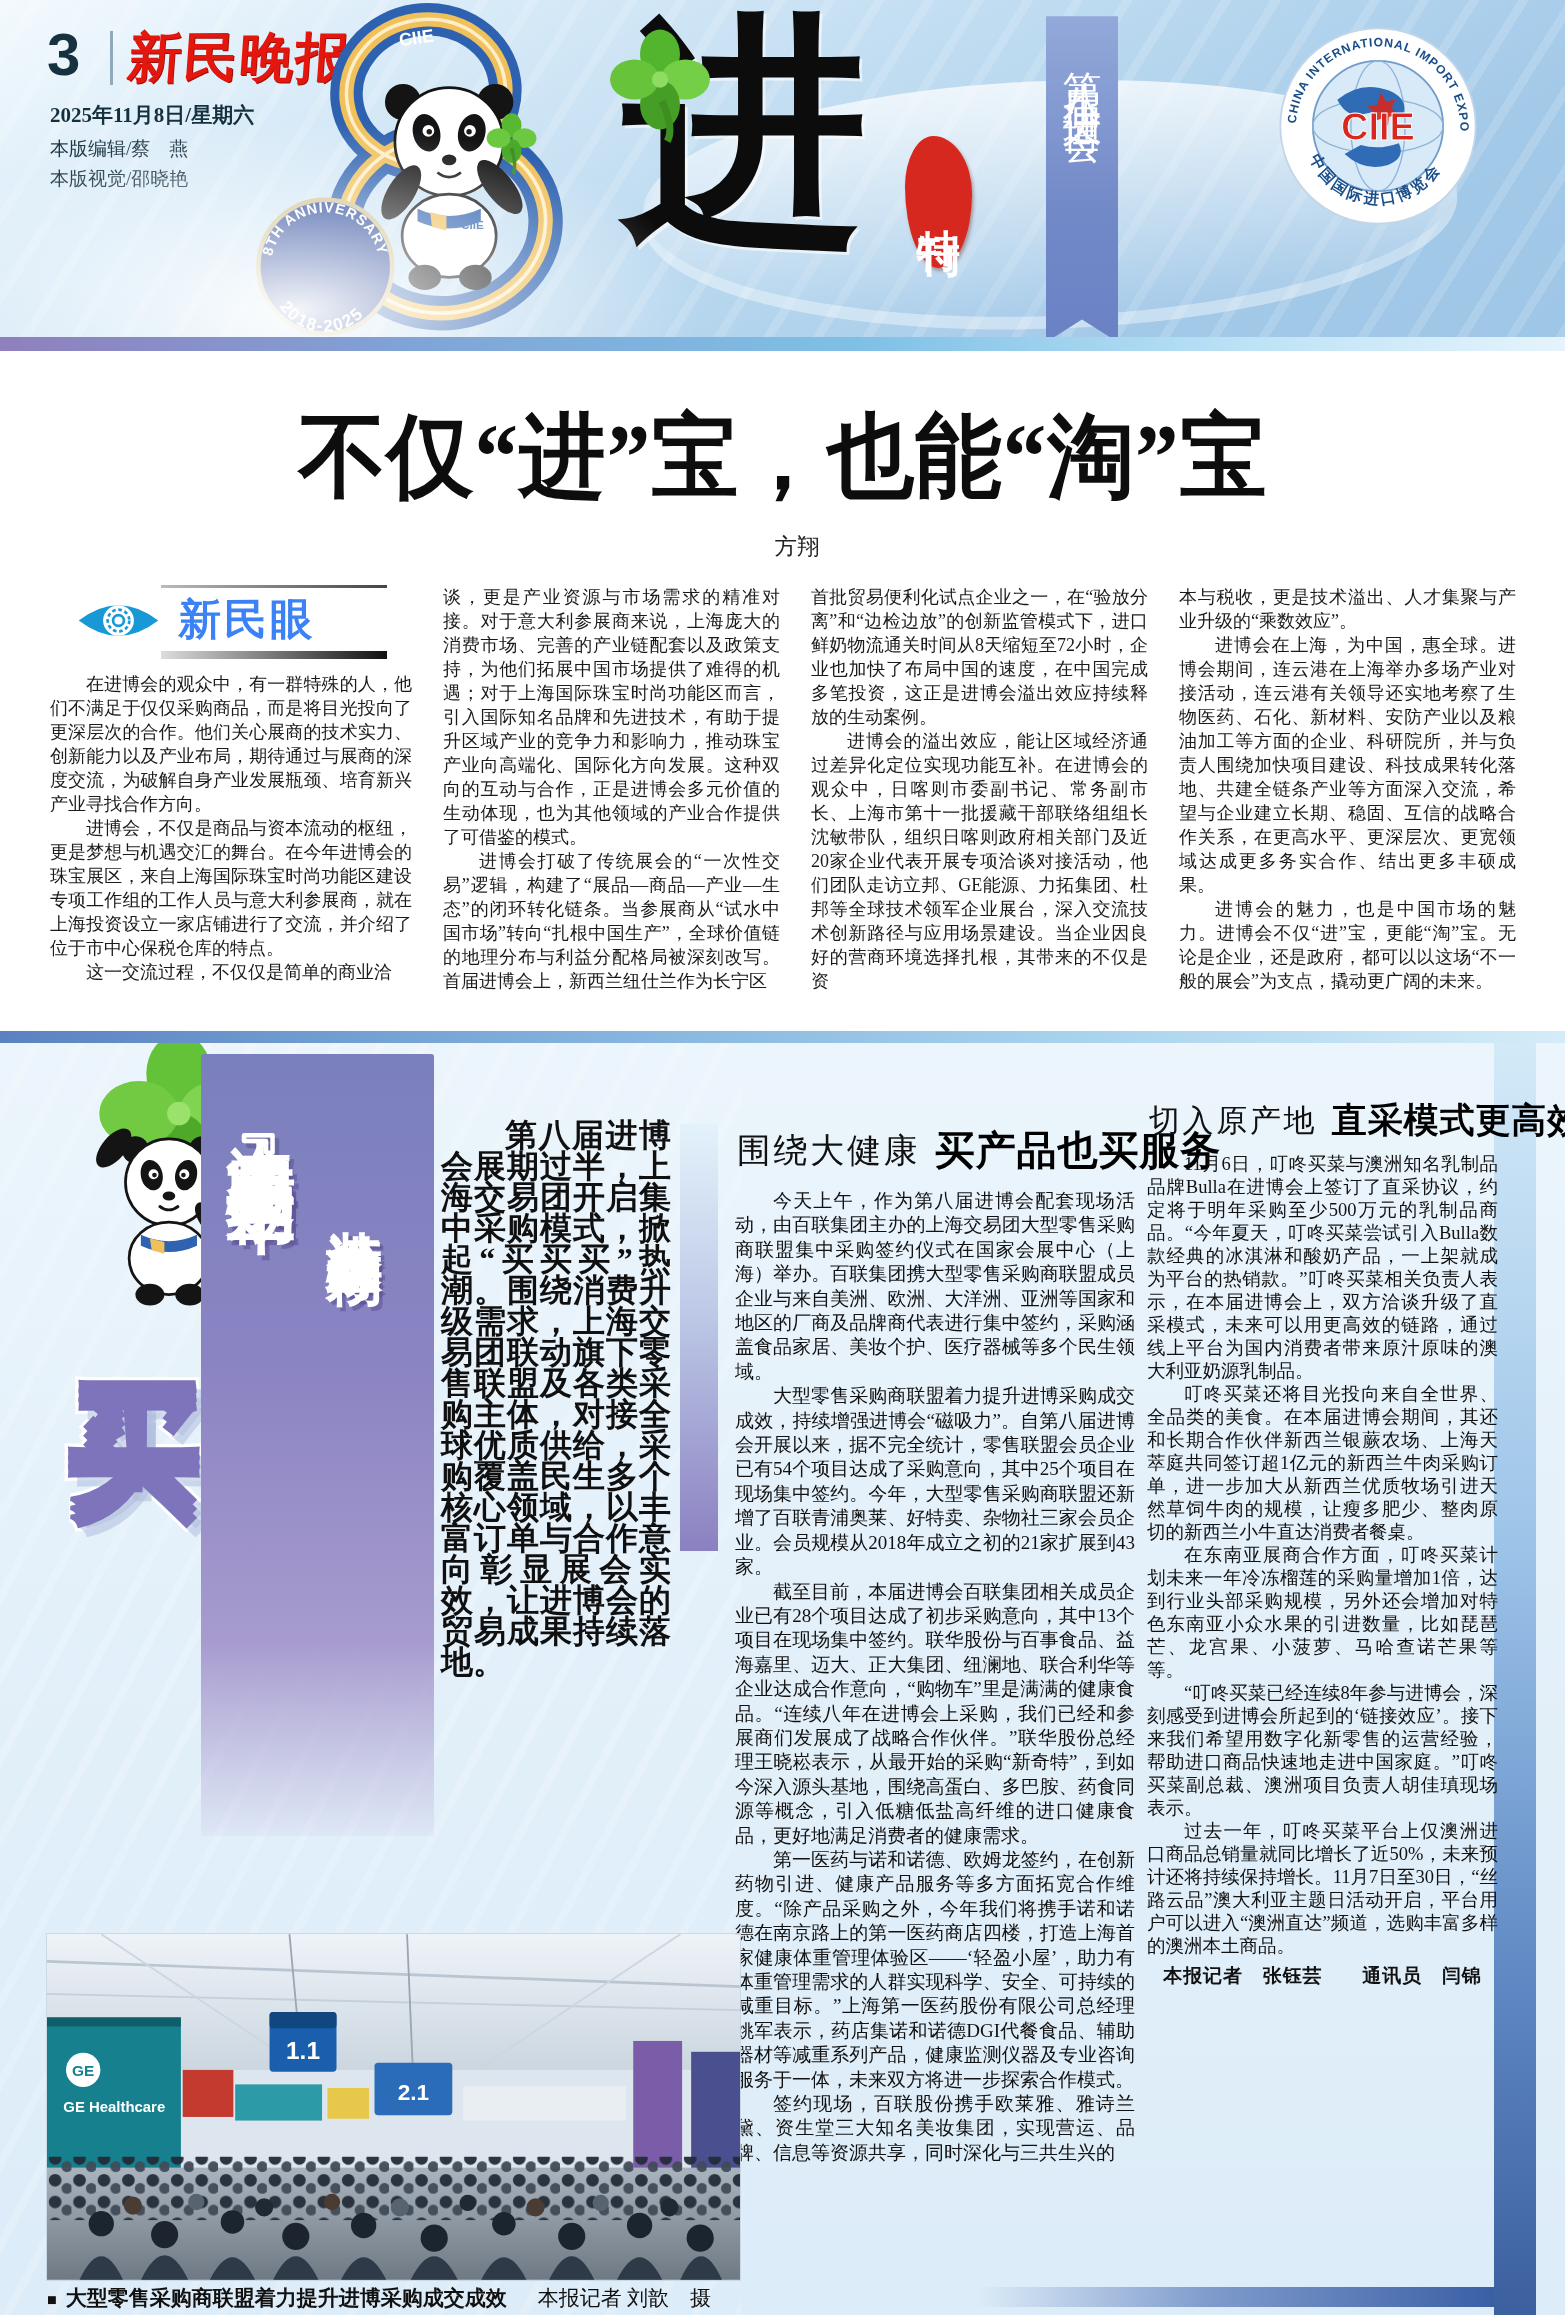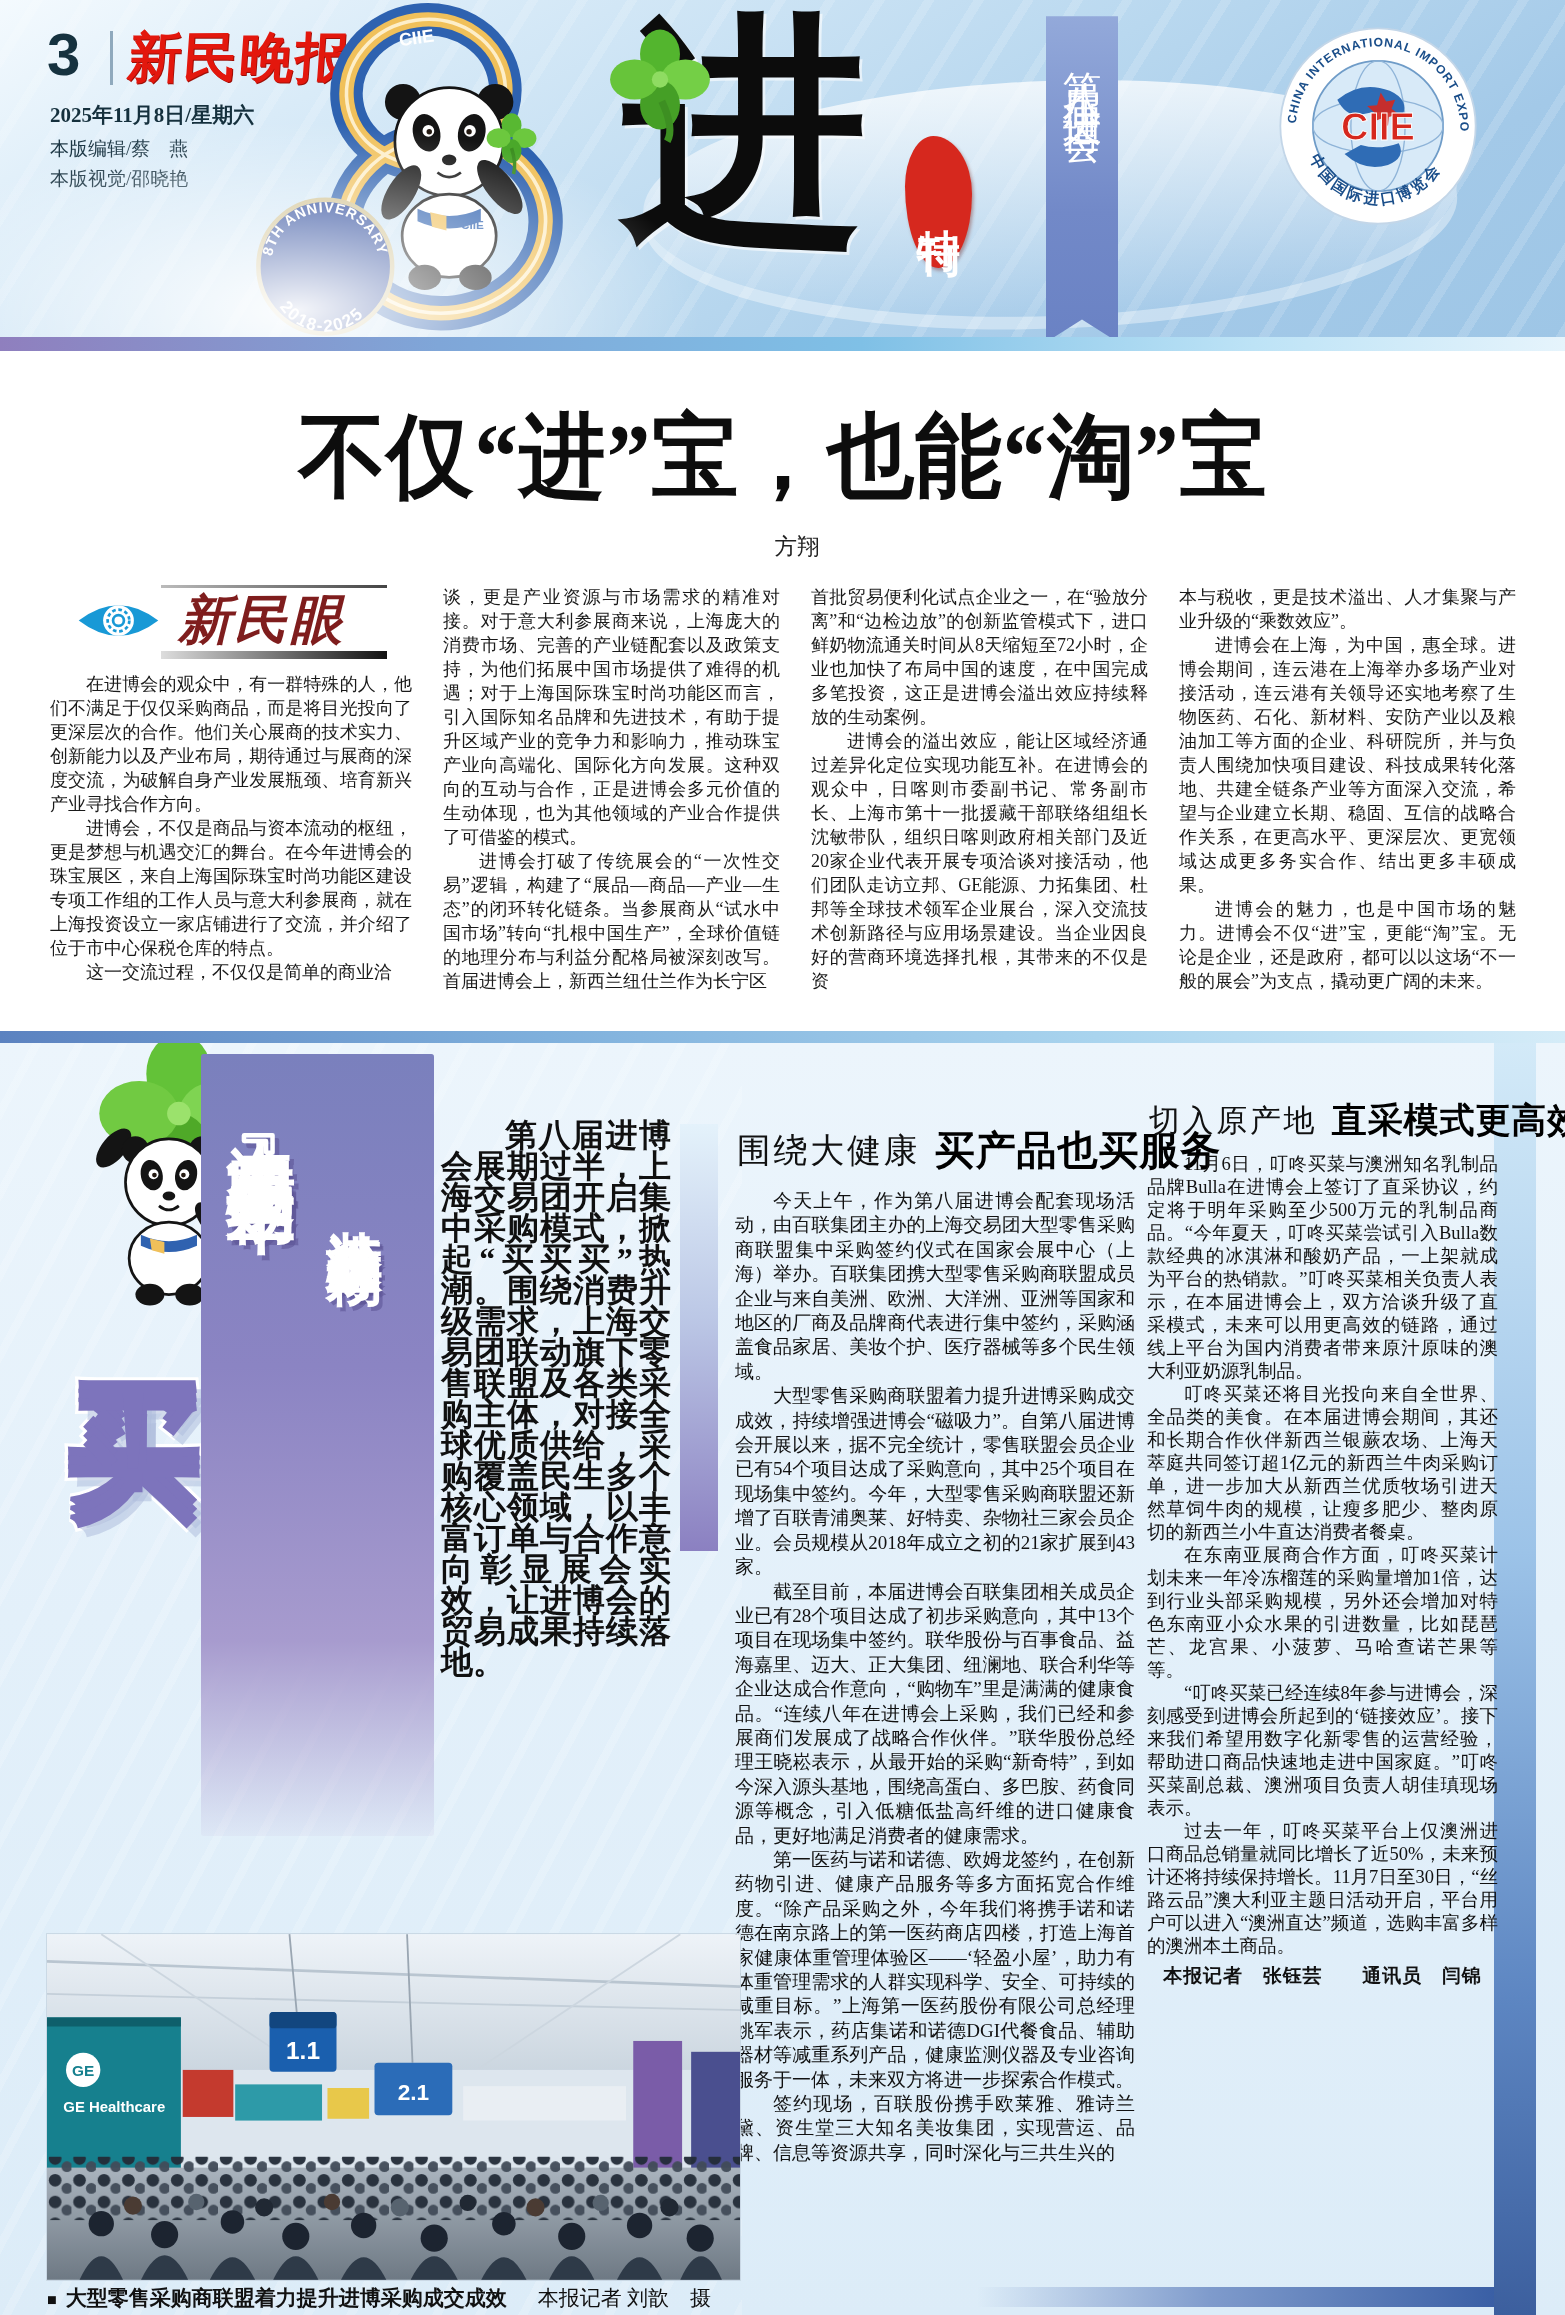--- a/index.html
+++ b/index.html
@@ -53,21 +53,21 @@
     letter-spacing:0.9px;white-space:nowrap;transform:scaleY(1.06);}
   .lead-byline{text-align:center;font-size:22.6px;color:#222;margin-top:14.5px;padding-left:28px;}
   .lead-cols{display:flex;justify-content:space-between;margin:23.5px 50px 0;}
   .lcol{width:337px;font-size:18px;line-height:24px;color:#1a1a1a;text-align:justify;}
   .lcol.first{width:362px;}
   .lcol p{margin:0;text-indent:2em;}
   .lcol p.cont{text-indent:0;}
   .newseye{width:312px;margin:0 auto 12.7px;}
   .newseye .rule-top{height:2.7px;width:226px;margin-left:86px;background:linear-gradient(90deg,#bbb,#444);}
   .newseye .row{display:flex;align-items:center;gap:16.3px;padding:9px 0 7.2px;}
-  .newseye .label{font-size:53px;font-weight:900;font-style:italic;color:#7f1d1d;letter-spacing:2.7px;}
+  .newseye .label{font-size:43px;font-weight:900;color:#3b82f6;letter-spacing:2.7px;}
   .newseye .rule-bot{height:8.1px;width:226px;margin-left:86px;background:linear-gradient(90deg,#ddd,#111);}
 
   
   .lower{position:absolute;left:0;top:1043px;width:1566px;height:1273px;
     background:linear-gradient(180deg,#ecf5fc 0%,#e3f0fa 45%,#dcecf8 100%);}
   .lower::before{content:"";position:absolute;left:0;top:0;width:742px;height:100%;
     background:repeating-linear-gradient(-62deg,rgba(255,255,255,.35) 0 8.1px,rgba(255,255,255,0) 8.1px 38px);opacity:.5;}
   .right-strip{position:absolute;left:1494px;top:0;width:42px;height:100%;
     background:linear-gradient(180deg,#d3eaf8 0%,#9cc3e8 40%,#5d86c2 75%,#3c5f9e 100%);}
   .bottom-bar{position:absolute;left:977px;top:1244px;width:517px;height:20px;

